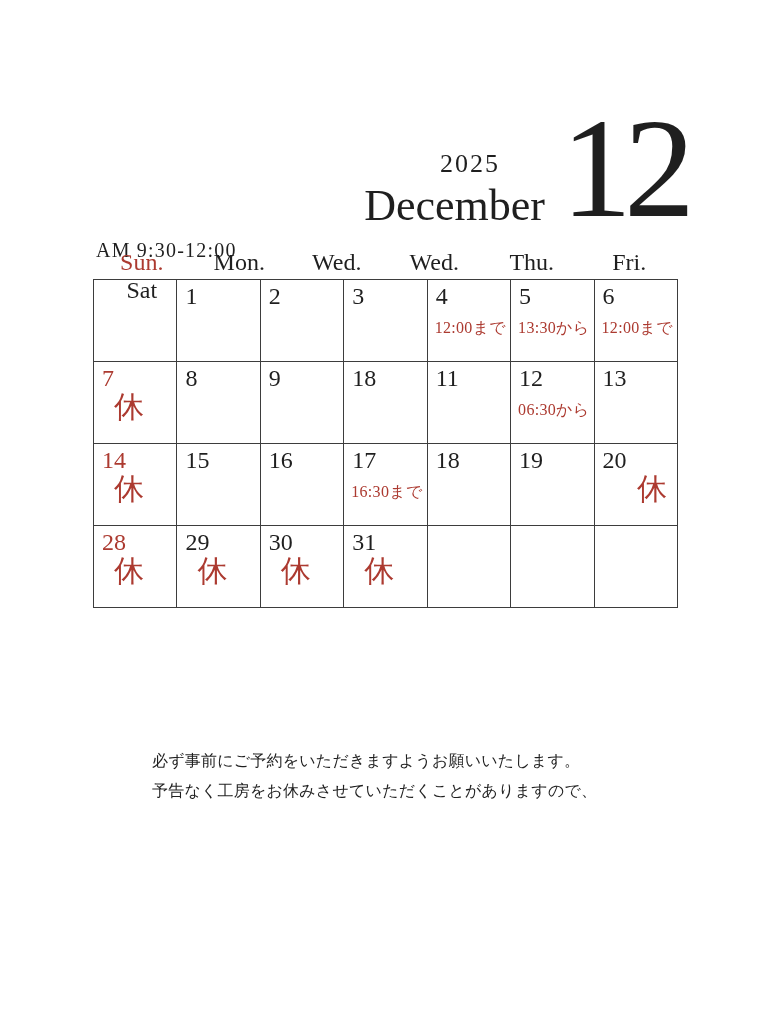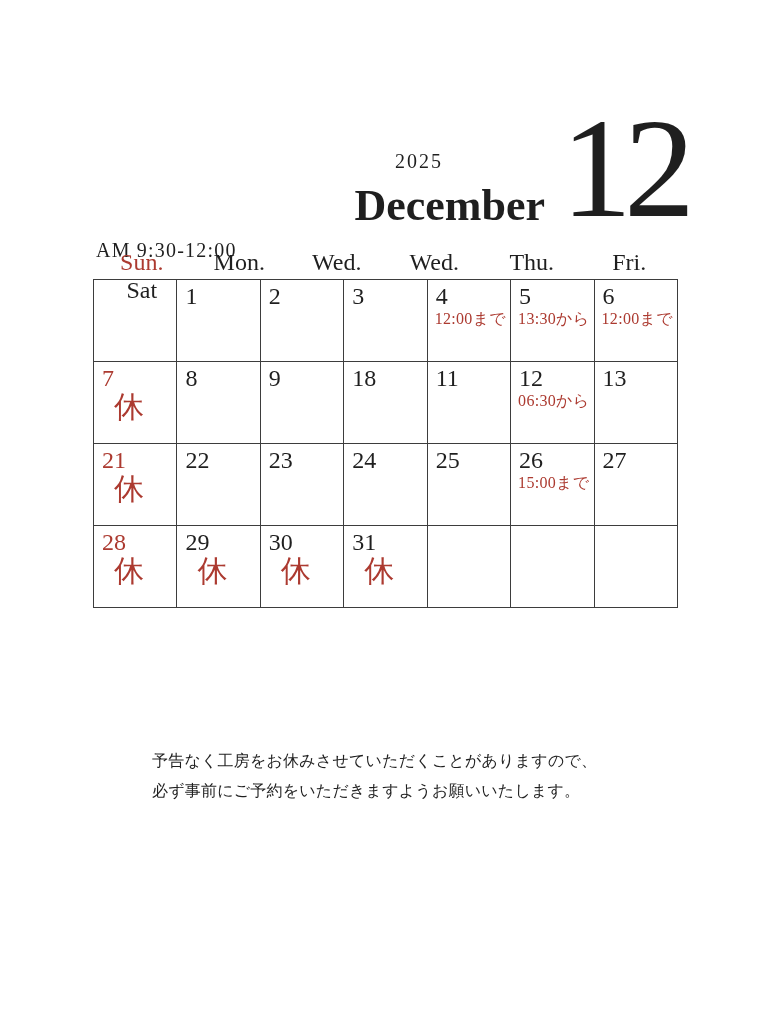--- a/index.html
+++ b/index.html
@@ -26,34 +26,33 @@
     font-size: 20px;
     line-height: 30px;
     letter-spacing: 1.2px;
     white-space: pre;
   }
   .year {
     position: absolute;
     left: 395px;
     top: 151px;
     width: 150px;
-    text-align: left;
-    font-size: 20px;
+    text-align: center;
+    font-size: 26px;
     letter-spacing: 2px;
     line-height: 1;
   }
   .month-name {
     position: absolute;
     left: 345px;
     top: 184px;
     width: 200px;
     text-align: right;
     font-size: 44px;
     line-height: 1;
-    font-weight: bold;
   }
   .month-big {
     position: absolute;
     left: 561px;
     top: 97px;
     font-size: 142px;
     line-height: 1;
     letter-spacing: -8px;
   }
   .dayhead-row {
@@ -87,21 +86,21 @@
   .date {
     font-size: 24px;
     line-height: 26px;
     padding: 3px 0 0 8px;
   }
   .date.red { color: var(--red); }
   .cellnote {
     font-size: 16px;
     color: var(--red);
     padding-left: 7px;
-    margin-top: 0;
+    margin-top: 9px;
     letter-spacing: 0.3px;
     white-space: nowrap;
   }
   .kyu {
     font-size: 30px;
     line-height: 30px;
     color: var(--red);
     margin-top: 1px;
   }
   .kyu.left { padding-left: 20px; }
@@ -184,41 +183,42 @@
           <td>
             <div class="date">12</div>
             <div class="cellnote">06:30から</div>
           </td>
           <td>
             <div class="date">13</div>
           </td>
         </tr>
         <tr>
           <td>
-            <div class="date red">21</div>
-            <div class="kyu left">休</div>
-          </td>
-          <td>
-            <div class="date">22</div>
-          </td>
-          <td>
-            <div class="date">23</div>
-          </td>
-          <td>
-            <div class="date">24</div>
-          </td>
-          <td>
-            <div class="date">25</div>
-          </td>
-          <td>
-            <div class="date">26</div>
-            <div class="cellnote">15:00まで</div>
-          </td>
-          <td>
-            <div class="date">27</div>
+            <div class="date red">14</div>
+            <div class="kyu left">休</div>
+          </td>
+          <td>
+            <div class="date">15</div>
+          </td>
+          <td>
+            <div class="date">16</div>
+          </td>
+          <td>
+            <div class="date">17</div>
+            <div class="cellnote">16:30まで</div>
+          </td>
+          <td>
+            <div class="date">18</div>
+          </td>
+          <td>
+            <div class="date">19</div>
+          </td>
+          <td>
+            <div class="date">20</div>
+            <div class="kyu right">休</div>
           </td>
         </tr>
         <tr>
           <td>
             <div class="date red">28</div>
             <div class="kyu left">休</div>
           </td>
           <td>
             <div class="date">29</div>
             <div class="kyu left">休</div>
@@ -232,17 +232,17 @@
             <div class="kyu left">休</div>
           </td>
           <td></td>
           <td></td>
           <td></td>
         </tr>
       </tbody>
   </table>
 
   <div class="note">
+    <div>必ず事前にご予約をいただきますようお願いいたします。</div>
     <div>予告なく工房をお休みさせていただくことがありますので、</div>
-    <div>必ず事前にご予約をいただきますようお願いいたします。</div>
   </div>
 
 </div>
 
 </body></html>

